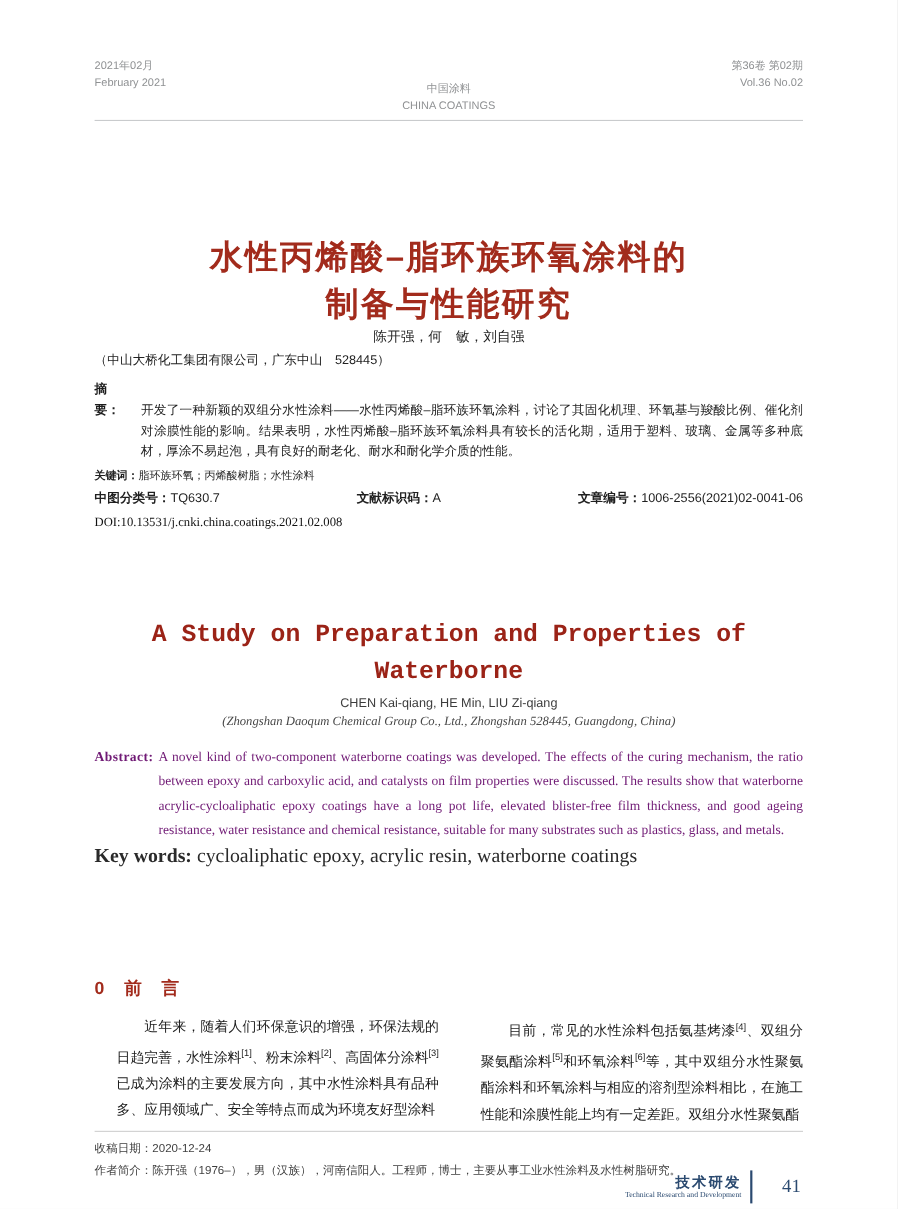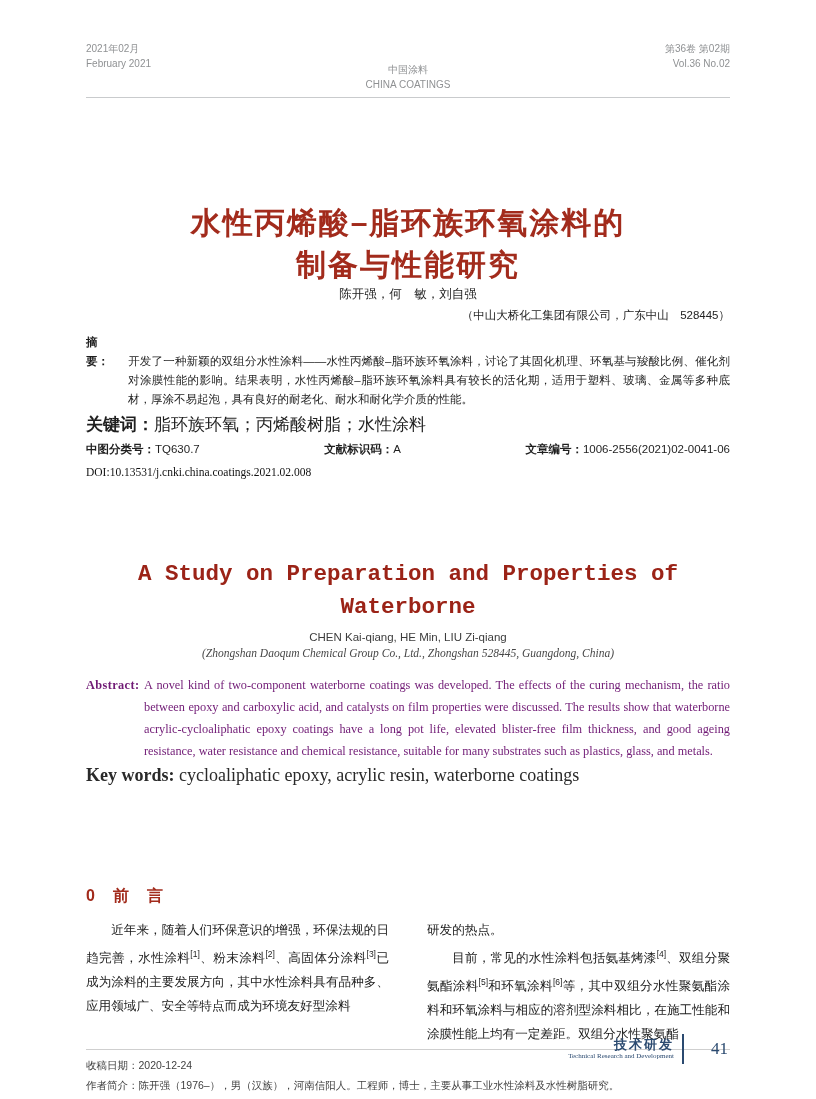--- a/index.html
+++ b/index.html
@@ -2,41 +2,41 @@
 <html><head>
 <meta charset="utf-8">
 <style>
   * { margin:0; padding:0; box-sizing:border-box; }
   html,body { background:#e8e8e8; }
   .page {
     width:816px; height:1099px; background:#ffffff; position:relative;
     margin:0 auto; font-family:"Liberation Sans", sans-serif; color:#1f1f1f;
     overflow:hidden;
   }
-  .content { padding:3px 86px; }
+  .content { padding:15px 86px; }
 
   
   .journal-header { display:flex; justify-content:space-between; padding-top:38px;
     color:#8f9193; font-size:10px; line-height:15px; }
   .journal-header .col-c { text-align:center;margin-top:21px; }
   .journal-header .col-r { text-align:right; }
   .header-rule { border:none; border-top:1px solid #c9cbcd; margin-top:5px; }
 
   
   .title-zh { margin-top:104px; text-align:center; font-weight:bold;
     font-size:30px; line-height:42px; letter-spacing:2px; color:#a22b1c; }
   .authors-zh { margin-top:0; text-align:center; font-size:12.5px; color:#222; }
-  .affil-zh { margin-top:5px; text-align:right; font-size:11.5px; color:#222; }
+  .affil-zh { margin-top:5px; text-align:left; font-size:11.5px; color:#222; }
 
   
   .abstract-zh { margin-top:10px; font-size:11.5px; line-height:19px;
     text-align:justify; color:#1d1d1d; }
   .hang { padding-left:42px; }
   .hang-label { display:inline-block; width:42px; margin-left:-42px; font-weight:bold; }
-  .keywords-zh { margin-top:4px; font-size:17px; }
+  .keywords-zh { margin-top:4px; font-size:10px; }
   .keywords-zh .lbl { font-weight:bold; }
   .class-row { margin-top:6px; display:flex; justify-content:space-between;
     font-size:11.5px; }
   .class-row .lbl { font-weight:bold; }
   .doi-line { margin-top:9px; font-family:"Liberation Serif", serif; font-size:11.5px; color:#111; }
 
   
   .title-en { margin-top:80px; text-align:center; font-family:Liberation Mono, monospace;
     font-weight:bold; font-size:22.5px; line-height:33px; color:#9b2317; }
   .authors-en { margin-top:7px; text-align:center; font-size:11.5px; color:#3c3c3c; }
@@ -47,31 +47,31 @@
   .hang-en { padding-left:58px; }
   .hang-label-en { display:inline-block; width:58px; margin-left:-58px;
     font-weight:bold; letter-spacing:0.4px; font-style:normal; }
   .keywords-en { margin-top:2px; font-family:"Liberation Serif", serif;
     font-size:18px; line-height:22px; color:#2a2a2a; }
   .keywords-en .lbl { font-weight:bold; }
 
   
   .section-heading { margin-top:100px; color:#a22b1c; font-weight:bold;
     font-size:16px; letter-spacing:1px; }
-  .body-cols { margin-top:11px; display:flex; gap:38px; }
+  .body-cols { margin-top:11px; display:flex; gap:38px;margin-left:20px; }
   .body-col { width:311px; font-size:12.6px; line-height:24px; text-align:justify; color:#1b1b1b; }
   .body-col p.indent { text-indent:2em; }
   .body-col sup { font-size:8.5px; }
 
   
   .footnote-rule { border:none; border-top:1px solid #cfcfcf; margin-top:3px; }
   .footnote { padding-top:5px; font-size:10.5px; line-height:20px; color:#3f3f3f; }
 
   
-  .footer-tab { position:absolute; top:1034px; right:88px; display:flex;
+  .footer-tab { position:absolute; top:1064px; right:88px; display:flex;
     align-items:center; color:#2b4a70; }
   .footer-txt { text-align:right; }
   .footer-zh { font-size:13px; font-weight:bold; letter-spacing:2px; line-height:15px; }
   .footer-en { font-size:7px; line-height:9px; font-family:"Liberation Serif", serif; }
   .footer-divider { width:2px; height:30px; background:#2b4a70; margin:0 7px 0 8px; }
   .footer-page { font-family:"Liberation Serif", serif; font-size:17px;margin-left:20px; }
 </style>
 </head>
 <body>
 
@@ -123,21 +123,20 @@
 
     <p class="keywords-en"><span class="lbl">Key words:</span> <span>cycloaliphatic epoxy, acrylic resin, waterborne coatings</span></p>
 
     <h3 class="section-heading">0　前　言</h3>
 
     <div class="body-cols">
       <div class="body-col">
         <p class="indent">近年来，随着人们环保意识的增强，环保法规的日趋完善，水性涂料<sup>[1]</sup>、粉末涂料<sup>[2]</sup>、高固体分涂料<sup>[3]</sup>已成为涂料的主要发展方向，其中水性涂料具有品种多、应用领域广、安全等特点而成为环境友好型涂料</p>
       </div>
       <div class="body-col">
-        <p>研发的热点。</p>
         <p class="indent">目前，常见的水性涂料包括氨基烤漆<sup>[4]</sup>、双组分聚氨酯涂料<sup>[5]</sup>和环氧涂料<sup>[6]</sup>等，其中双组分水性聚氨酯涂料和环氧涂料与相应的溶剂型涂料相比，在施工性能和涂膜性能上均有一定差距。双组分水性聚氨酯</p>
       </div>
     </div>
 
     <hr class="footnote-rule">
     <div class="footnote">
       <div><span>收稿日期：</span><span>2020-12-24</span></div>
       <div><span>作者简介：</span><span>陈开强（1976–），男（汉族），河南信阳人。工程师，博士，主要从事工业水性涂料及水性树脂研究。</span></div>
     </div>
 

